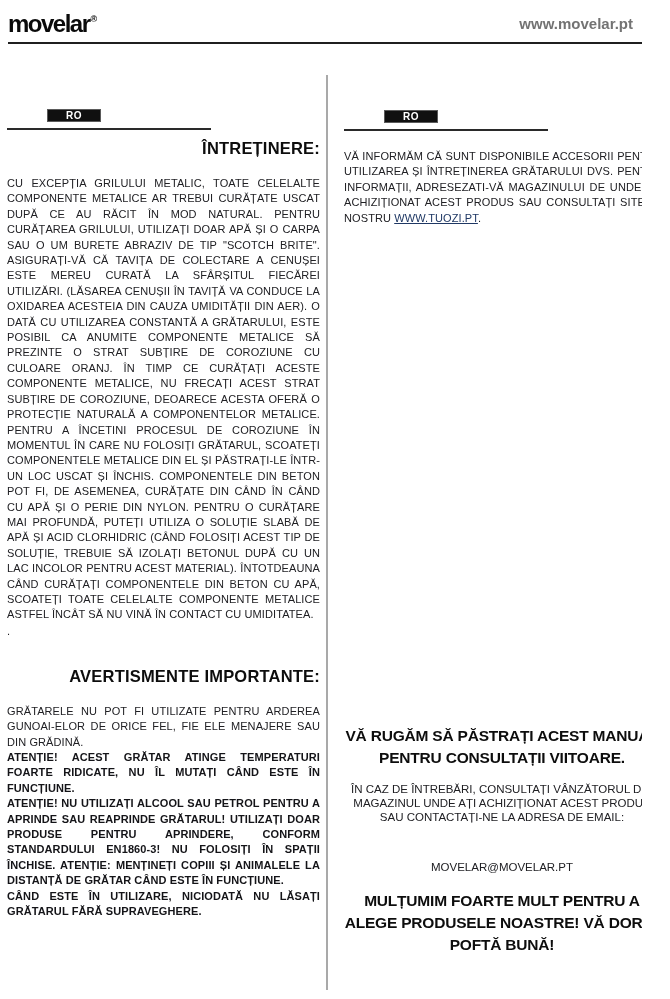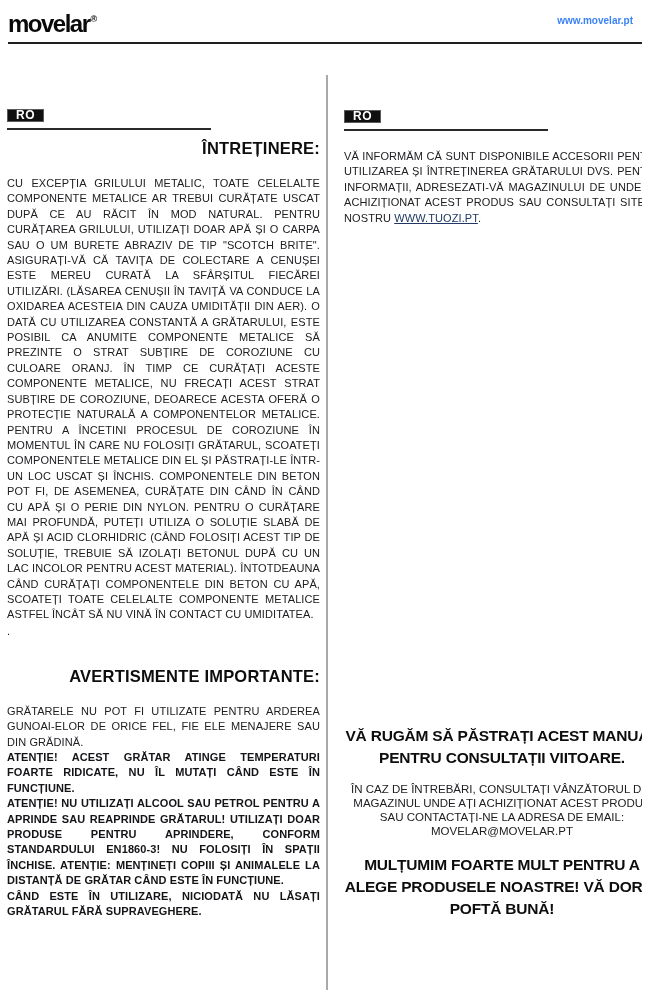--- a/index.html
+++ b/index.html
@@ -15,42 +15,42 @@
 
   
   .logo {
     position: absolute; top: 12px; left: 8px;
     font-weight: bold; font-size: 24px; letter-spacing: -1.5px;
     color: #0a0a0a; line-height: 1;
   }
   .logo sup { font-size: 9px; letter-spacing: 0; vertical-align: 10px; margin-left: 1px; }
   .site {
     position: absolute; top: 15px; right: 9px;
-    font-weight: bold; font-size: 10px; color: #3b82f6;
+    font-weight: bold; font-size: 15px; color: #737373;
   }
   .header-rule {
     position: absolute; top: 42px; left: 8px; width: 654px;
     border-top: 2px solid #1f1f1f; height: 0;
   }
 
   
   .v-divider {
     position: absolute; top: 75px; left: 326px;
     width: 2px; height: 915px; background: #a9a9a9;
   }
 
   
   .col-left  { position: absolute; top: 105px; left: 7px;  width: 313px; }
   .col-right { position: absolute; top: 106px; left: 344px; width: 319px; }
 
   .ro-badge {
     display: inline-block; background: #101010; color: #ffffff;
     border: 1px solid #5a5a5a;
-    font-size: 12px; font-weight: bold; line-height: 9px;
-    padding: 1px 8px; letter-spacing: 0.5px;
+    font-size: 10px; font-weight: bold; line-height: 9px;
+    padding: 1px 18px; letter-spacing: 0.5px; margin-left: 40px;
   }
   .ro-rule { width: 204px; border-top: 2px solid #2a2a2a; height: 0; margin-top: 5px; }
 
   .section-title {
     margin: 9px 0 0 0;
     font-size: 16.5px; font-weight: bold; color: #0d0d0d;
     letter-spacing: 0.2px;
     text-align: right;
   }
   .body-text {
@@ -75,21 +75,21 @@
     text-align: center;
   }
   .keep-manual {
     font-size: 15.5px; font-weight: bold; line-height: 22px;
     color: #0d0d0d; letter-spacing: -0.2px;
   }
   .questions {
     margin-top: 13px; font-size: 11.5px; line-height: 14px;
     color: #202024; letter-spacing: 0;
   }
-  .email-line { font-size: 11.5px; line-height: 14px; color: #202024; }
+  .email-line { font-size: 11.5px; line-height: 14px; color: #202024; margin-top: 36px; }
   .thanks {
     margin-top: 16px; font-size: 15.5px; font-weight: bold; line-height: 22px;
     color: #0d0d0d; letter-spacing: -0.2px;
   }
 </style>
 </head>
 <body>
 
 <div class="page">
 

